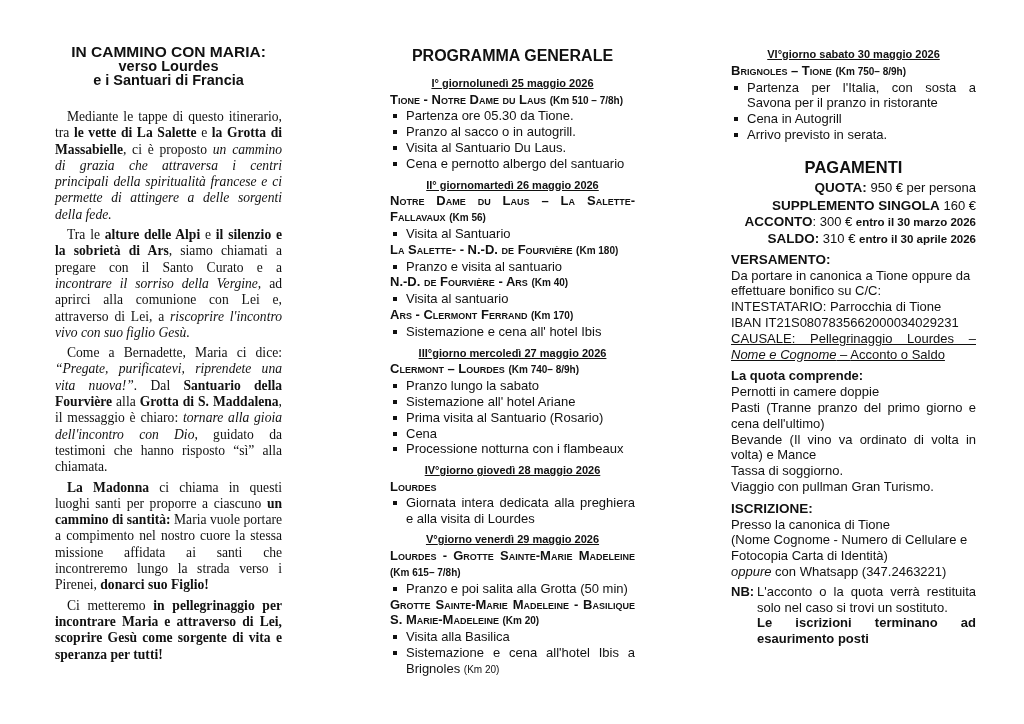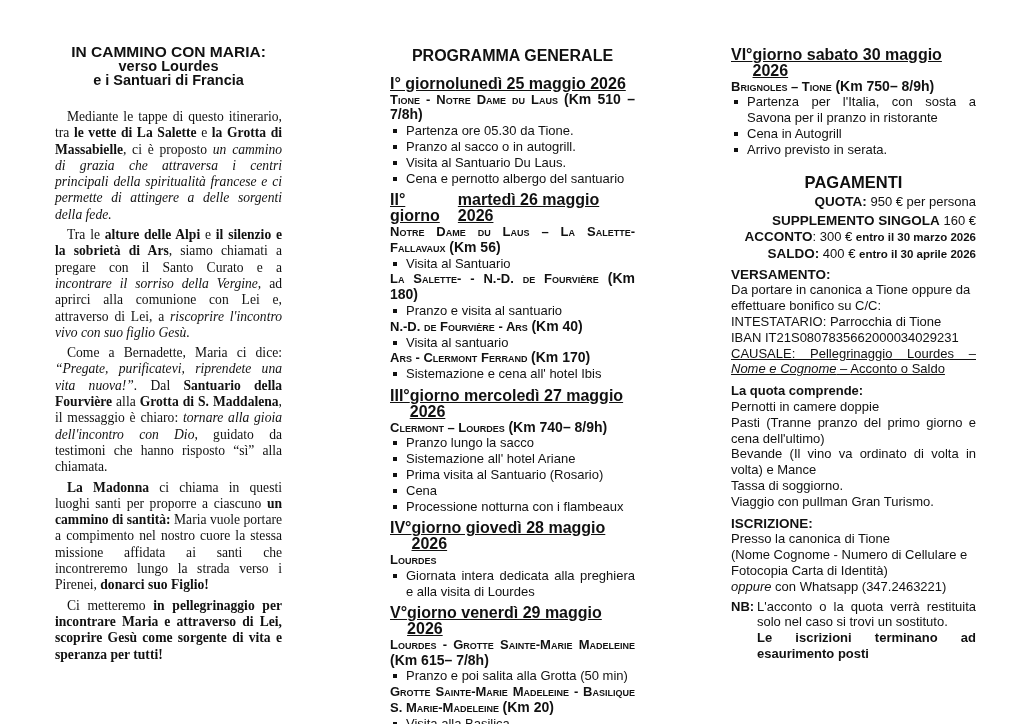--- a/index.html
+++ b/index.html
@@ -11,23 +11,23 @@
 
   .title { font-family:"Liberation Sans", sans-serif; font-weight:bold; text-align:center; }
   .t1 { font-size:15.5px; line-height:15px; }
   .t2 { font-size:14.5px; line-height:14px; }
   .para { text-align:justify; text-indent:12px; margin:4px 0 4px 0; }
   .para.first { margin-top:22px; }
   b { font-weight:bold; }
   i { font-style:italic; }
 
   .h2 { font-weight:bold; font-size:16px; text-align:center; margin:2px 0 12px 0; }
-  .dayhead { font-weight:bold; font-size:16px; text-decoration:underline; display:flex; justify-content:flex-start; margin-top:6px; }
+  .dayhead { font-weight:bold; font-size:11px; text-decoration:underline; display:flex; justify-content:center; margin-top:6px; }
   .route { font-weight:bold; font-variant:small-caps; font-size:13px; text-align:justify; }
-  .route .km { font-size:14px; font-variant:normal; }
+  .route .km { font-size:10px; font-variant:normal; }
   ul { list-style:none; margin:0; padding:0; }
   li { position:relative; padding-left:16px; text-align:justify; }
   li::before { content:""; position:absolute; left:3px; top:6px; width:4px; height:4px; background:#111; }
   .norm { font-size:10px; }
 
   .pay-title { font-weight:bold; font-size:16.5px; text-align:center; margin:17px 0 4px 0; }
   .pl { margin:0;text-align:right; }
   .lbl { font-weight:bold; font-size:13.5px; }
   .small-b { font-weight:bold; font-size:11.5px; }
   .section { margin-top:4px; }
@@ -95,21 +95,21 @@
       </ul>
   </div>
 
   <div style="margin-top:6px">
     <div class="dayhead">
         <span>III°</span>
         <span>giorno mercoledì 27 maggio 2026</span>
       </div>
     <div class="route"><span>Clermont – Lourdes</span> <span class="km">(Km 740– 8/9h)</span></div>
     <ul>
-      <li>Pranzo lungo la sacco</li>
+      <li>Pranzo lungo la sabato</li>
       <li>Sistemazione all' hotel Ariane</li>
       <li>Prima visita al Santuario (Rosario)</li>
       <li>Cena</li>
       <li>Processione notturna con i flambeaux</li>
     </ul>
   </div>
 
   <div style="margin-top:6px">
     <div class="dayhead">
         <span>IV°</span>
@@ -151,21 +151,21 @@
       <li>Cena in Autogrill</li>
       <li>Arrivo previsto in serata.</li>
     </ul>
   </div>
 
   <div class="pay-title">PAGAMENTI</div>
 
   <div class="pl" style="margin-bottom:3px"><span class="lbl">QUOTA:</span><span> 950 € per persona</span></div>
   <div class="pl"><span class="lbl">SUPPLEMENTO SINGOLA</span><span> 160 €</span></div>
   <div class="pl"><span class="lbl">ACCONTO</span><span>: 300 € </span><span class="small-b">entro il 30 marzo 2026</span></div>
-  <div class="pl"><span class="lbl">SALDO:</span><span> 400 € </span><span class="small-b">entro il 30 aprile 2026</span></div>
+  <div class="pl"><span class="lbl">SALDO:</span><span> 310 € </span><span class="small-b">entro il 30 aprile 2026</span></div>
 
   <div class="section">
     <div class="lbl">VERSAMENTO:</div>
     <div>Da portare in canonica a Tione oppure da effettuare bonifico su C/C:</div>
     <div>INTESTATARIO: Parrocchia di Tione</div>
     <div>IBAN IT21S0807835662000034029231</div>
     <div class="u justify"><span>CAUSALE: Pellegrinaggio Lourdes – </span><i>Nome e Cognome</i><span> – </span><span>Acconto o Saldo</span></div>
   </div>
 
   <div class="section" style="margin-top:6px">

